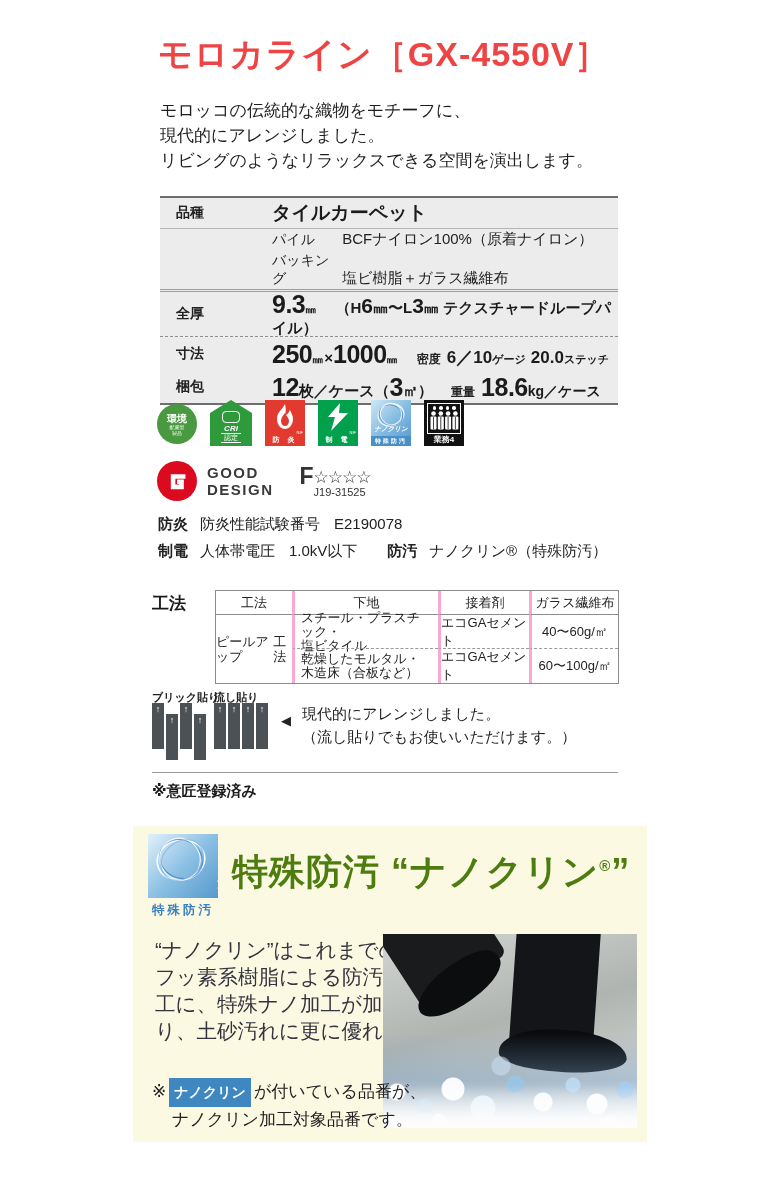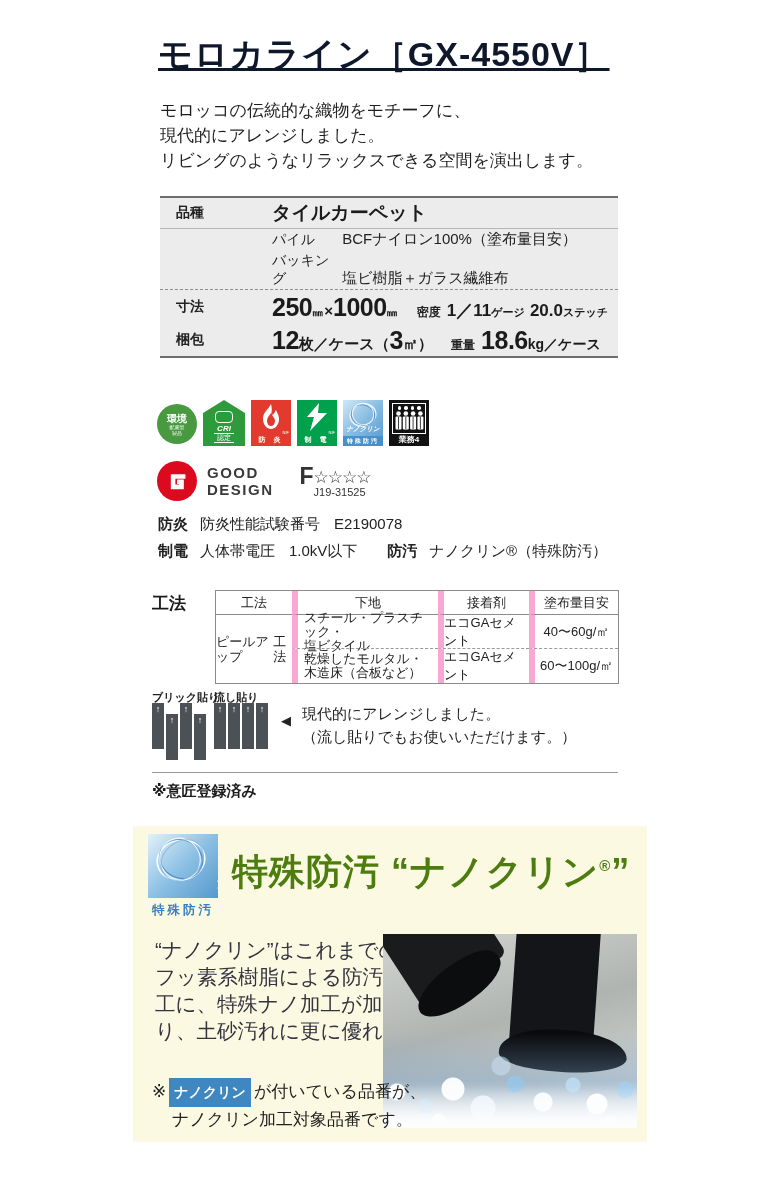--- a/index.html
+++ b/index.html
@@ -1,20 +1,20 @@
 <!DOCTYPE html>
 <html><head>
 <meta charset="utf-8">
 <style>
   html,body{margin:0;padding:0;background:#fff;}
   body{width:780px;height:1200px;font-family:"Liberation Sans","DejaVu Sans",sans-serif;color:#222;}
   .page{position:relative;width:780px;height:1200px;background:#fff;overflow:hidden;}
 
   
-  .title{position:absolute;left:158px;top:32px;font-size:34px;font-weight:bold;color:#0f172a;letter-spacing:1px;text-decoration:underline;}
+  .title{position:absolute;left:158px;top:32px;font-size:34px;font-weight:bold;color:#ef4444;letter-spacing:1px;}
   .desc{position:absolute;left:160px;top:98px;font-size:17px;line-height:25px;color:#1e1e1e;font-weight:500;}
 
   
   .spec{position:absolute;left:160px;top:196px;width:458px;background:#ececec;border-top:2px solid #6e6e6e;border-bottom:2px solid #6e6e6e;font-size:15px;}
   .srow{display:flex;align-items:center;}
   .srow .lab{width:96px;padding-left:16px;font-size:14px;font-weight:bold;color:#222;flex:none;}
   .r1{height:30px;}
   .r2{height:60px;border-top:1px solid #b5b5b5;align-items:center;}
   .r3{height:44px;border-top:3px double #9d9d9d;}
   .r4{height:34px;border-top:1px dashed #8f8f8f;}
@@ -22,21 +22,21 @@
   .v-big{font-size:25px;font-weight:bold;color:#1b1b1b;letter-spacing:-0.5px;}
   .v-mid{font-size:21px;font-weight:bold;color:#1b1b1b;}
   .v-unit{font-size:11px;font-weight:bold;color:#1b1b1b;margin-right:1px;}
   .v-bold19{font-size:19px;font-weight:bold;color:#1b1b1b;}
   .sublab{display:inline-block;width:66px;font-size:14px;color:#222;}
   .subval{font-size:15px;color:#222;}
   .smalllab{font-size:12px;font-weight:bold;color:#222;margin:0 6px 0 14px;}
   .note15{font-size:15px;font-weight:bold;color:#1b1b1b;}
 
   
-  .badges{position:absolute;left:157px;top:400px;display:flex;gap:6px;align-items:flex-end;}
+  .badges{position:absolute;left:157px;top:400px;display:flex;gap:13px;align-items:flex-end;}
   .badge{position:relative;flex:none;}
   .b-circle{width:40px;height:40px;border-radius:50%;background:#48993f;color:#fff;display:flex;flex-direction:column;align-items:center;justify-content:center;margin-bottom:2px;}
   .b-circle .l1{font-size:10px;font-weight:bold;line-height:11px;}
   .b-circle .l2{font-size:5px;line-height:6px;}
   .b-cri{width:42px;height:46px;background:#2f9a3b;clip-path:polygon(50% 0%,100% 28%,100% 100%,0% 100%,0% 28%);color:#fff;display:flex;flex-direction:column;align-items:center;justify-content:flex-end;padding-bottom:3px;box-sizing:border-box;}
   .b-cri .roll{width:16px;height:10px;border:1.5px solid #fff;border-radius:4px;margin-bottom:1px;}
   .b-cri .l1{font-size:8px;font-weight:bold;line-height:9px;font-style:italic;}
   .b-cri .l2{font-size:7px;line-height:8px;border-top:1px solid #fff;border-bottom:1px solid #fff;padding:0 3px;}
   .b-sq{width:40px;height:46px;display:flex;flex-direction:column;align-items:center;justify-content:flex-end;box-sizing:border-box;position:relative;color:#fff;}
   .b-red{background:#e23a2e;}
@@ -68,21 +68,21 @@
   
   .perf{position:absolute;left:158px;font-size:15px;color:#222;}
   .perf b{font-weight:bold;}
   .perf .gap1{margin-left:12px;}
   .perf .gap2{margin-left:14px;}
   .perf .gap3{margin-left:30px;}
 
   
   .koho-label{position:absolute;left:152px;top:592px;font-size:17px;font-weight:bold;color:#1b1b1b;}
   .koho{position:absolute;left:215px;top:590px;width:404px;border:1px solid #8b8b8b;box-sizing:border-box;display:grid;grid-template-columns:76px 146px 91px 89px;grid-template-rows:24px 33px 35px;font-size:13px;color:#222;background:#fff;}
-  .kc{border-left:6px solid #f9a8d4;display:flex;align-items:center;justify-content:center;box-sizing:border-box;}
+  .kc{border-left:3px solid #f9a8d4;display:flex;align-items:center;justify-content:center;box-sizing:border-box;}
   .kc.first{border-left:none;}
   .khead{border-bottom:1px solid #8b8b8b;font-size:13px;}
   .kmethod{grid-row:2/4;flex-direction:row;line-height:15px;}
   .kleft{justify-content:flex-start;padding:2px 6px;line-height:14px;}
   .kdash{border-top:1px dashed #999;}
 
   
   .lay-label{position:absolute;font-size:11px;font-weight:bold;color:#222;}
   .tiles{position:absolute;display:flex;gap:2px;}
   .tile{width:12px;height:46px;background:#4c5156;color:#fff;font-size:9px;text-align:center;line-height:12px;}
@@ -143,33 +143,40 @@
   <div class="spec">
     <div class="srow r1">
       <div class="lab">品種</div>
       <div class="v-bold19">タイルカーペット</div>
     </div>
     <div class="srow r2">
       <div class="lab"></div>
       <div>
         <div style="margin:3px 0;">
           <span class="sublab">パイル</span>
-          <span class="subval">BCFナイロン100%（塗布量目安）</span>
+          <span class="subval">BCFナイロン100%（原着ナイロン）</span>
         </div>
         <div style="margin:3px 0;">
           <span class="sublab">バッキング</span>
           <span class="subval">塩ビ樹脂＋ガラス繊維布</span>
         </div>
       </div>
     </div>
+    <div class="srow r3">
+      <div class="lab">全厚</div>
+      <div>
+        <span class="v-big">9.3</span><span class="v-unit">㎜</span>
+        <span class="note15" style="margin-left:14px;">（H</span><span class="v-mid">6</span><span class="note15">㎜〜L</span><span class="v-mid">3</span><span class="note15">㎜ テクスチャードループパイル）</span>
+      </div>
+    </div>
     <div class="srow r4">
       <div class="lab">寸法</div>
       <div>
         <span class="v-big">250</span><span class="v-unit">㎜</span><span class="note15">×</span><span class="v-big">1000</span><span class="v-unit">㎜</span>
-        <span class="smalllab">密度</span><span class="note15" style="font-size:17px;">1／11</span><span class="v-unit">ゲージ</span>
+        <span class="smalllab">密度</span><span class="note15" style="font-size:17px;">6／10</span><span class="v-unit">ゲージ</span>
         <span class="note15" style="font-size:17px;margin-left:0;">20.0</span><span class="v-unit">ステッチ</span>
       </div>
     </div>
     <div class="srow r5">
       <div class="lab">梱包</div>
       <div>
         <span class="v-big">12</span><span class="note15">枚／ケース（</span><span class="v-big">3</span><span class="note15">㎡）</span>
         <span class="smalllab">重量</span><span class="v-big">18.6</span><span class="v-unit" style="font-size:14px;">kg／ケース</span>
       </div>
     </div>
@@ -267,21 +274,21 @@
   </div>
   <div class="perf" style="top:542px;">
     <b>制電</b><span class="gap1">人体帯電圧</span><span class="gap2">1.0kV以下</span><b class="gap3">防汚</b><span class="gap1">ナノクリン®（特殊防汚）</span>
   </div>
 
   <div class="koho-label">工法</div>
   <div class="koho">
     <div class="kc khead first">工法</div>
     <div class="kc khead">下地</div>
     <div class="kc khead">接着剤</div>
-    <div class="kc khead">塗布量目安</div>
+    <div class="kc khead">ガラス繊維布</div>
 
     <div class="kc first kmethod">
       <span>ピールアップ</span>
       <span>工法</span>
     </div>
     <div class="kc kleft">
       <span><span>スチール・プラスチック・</span><br><span>塩ビタイル</span></span>
     </div>
     <div class="kc">エコGAセメント</div>
     <div class="kc">40〜60g/㎡</div>

